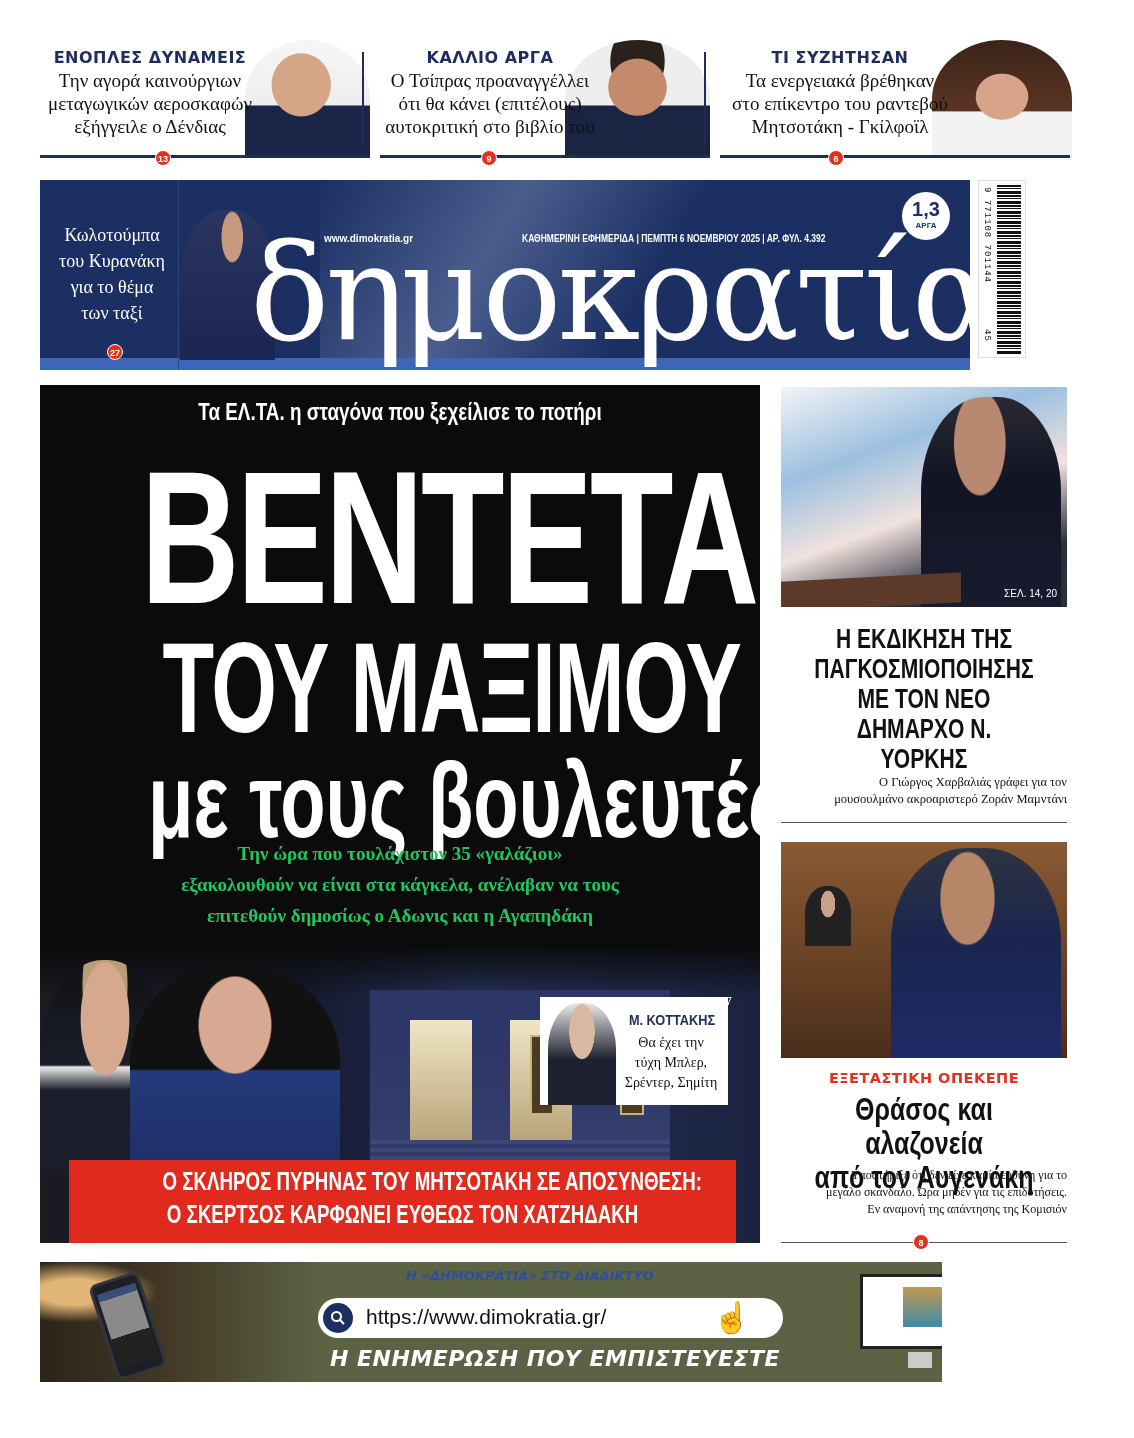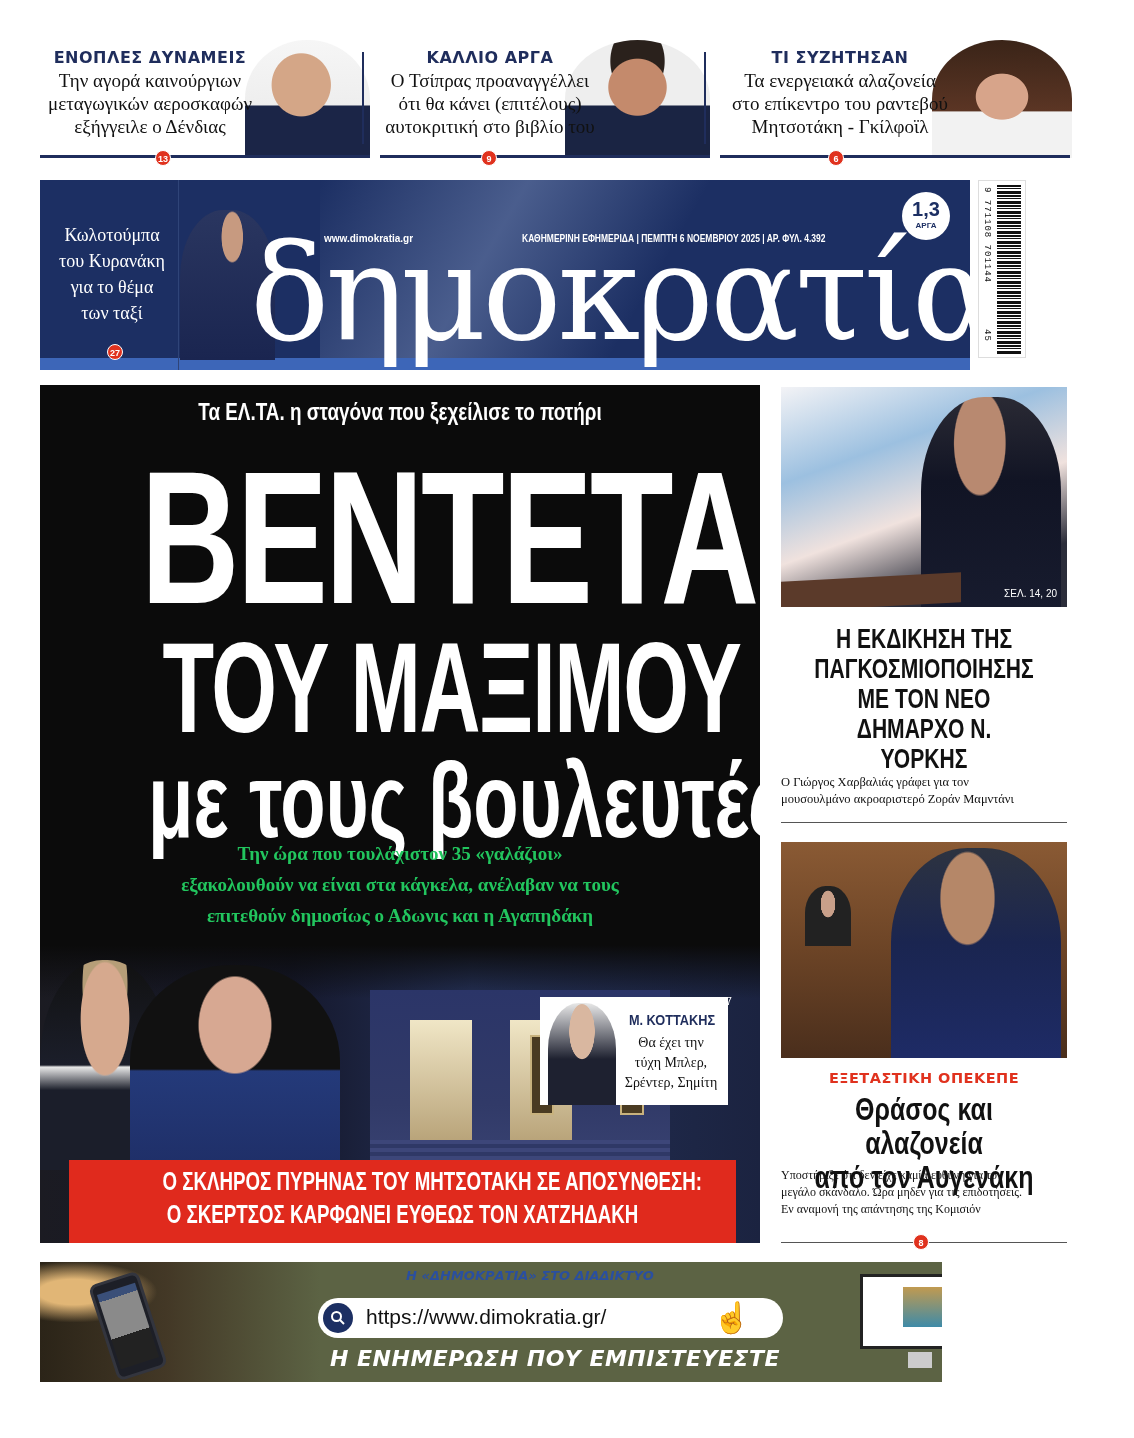--- a/index.html
+++ b/index.html
@@ -60,21 +60,21 @@
   .redbar { position: absolute; left: 29px; top: 775px; width: 667px; height: 86px; background: #e02a1d; }
   .redbar .l { position: absolute; left: 0; width: 667px; text-align: center; color: #fff; font-family: "Liberation Sans", sans-serif; font-weight: bold; font-size: 26px; line-height: 34px; white-space: nowrap; transform: scaleX(0.72); }
 
   
   .rc-photo1 { position: absolute; left: 781px; top: 387px; width: 286px; height: 220px; overflow: hidden;
     background: linear-gradient(160deg, #f3f3f6 0%, #9cc0e0 30%, #f0e2de 55%, #2b2d3a 80%); }
   .rc-photo1 .man { position: absolute; left: 140px; top: 10px; width: 140px; height: 210px; border-radius: 45% 45% 0 0; background: radial-gradient(ellipse at 42% 22%, #b88970 0 22%, transparent 23%), linear-gradient(180deg, #2a2a34 0%, #111424 40%, #171b2e 100%); }
   .rc-photo1 .pod { position: absolute; left: 0; top: 190px; width: 180px; height: 30px; background: #5b3a2a; transform: skewY(-3deg); }
   .rc-photo1 .sel1 { position: absolute; right: 10px; bottom: 8px; color: #fff; font-family: "Liberation Sans", sans-serif; font-size: 10px; }
   .rc-head { position: absolute; left: 781px; width: 286px; text-align: center; color: #111; font-family: "Liberation Sans", sans-serif; font-weight: bold; font-size: 27px; line-height: 30px; transform: scaleX(0.78); }
-  .rc-sub { position: absolute; left: 781px; width: 286px; text-align: left; font-size: 12.5px; line-height: 17px; color: #111; }
+  .rc-sub { position: absolute; left: 781px; width: 286px; text-align: right; font-size: 12.5px; line-height: 17px; color: #111; }
   .rc-rule { position: absolute; left: 781px; width: 286px; height: 1px; background: #555; }
   .rc-photo2 { position: absolute; left: 781px; top: 842px; width: 286px; height: 216px; overflow: hidden; background: linear-gradient(180deg, #8a5a34 0%, #6c4426 50%, #4a2e1c 100%); }
   .rc-photo2 .man2 { position: absolute; left: 110px; top: 6px; width: 170px; height: 210px; border-radius: 45% 45% 0 0; background: radial-gradient(ellipse at 45% 24%, #b58768 0 20%, transparent 21%), linear-gradient(180deg, #2d3340 0%, #1a2550 45%, #1e2b66 100%); }
   .rc-photo2 .woman { position: absolute; left: 24px; top: 44px; width: 46px; height: 60px; border-radius: 45% 45% 0 0; background: radial-gradient(ellipse at 50% 30%, #c9a08a 0 22%, transparent 23%), #222; }
   .rc-kicker { position: absolute; left: 781px; top: 1070px; width: 286px; text-align: center; color: #e0321e; font-family: "DejaVu Sans", sans-serif; font-weight: bold; font-size: 14.5px; letter-spacing: 0.5px; }
   .rc-head2 { position: absolute; left: 781px; top: 1092px; width: 286px; text-align: center; color: #111; font-family: "Liberation Sans", sans-serif; font-weight: bold; font-size: 32px; line-height: 34px; transform: scaleX(0.78); }
 
   
   .banner { position: absolute; left: 40px; top: 1262px; width: 902px; height: 120px; background: #5c6344; overflow: hidden; }
   .banner .hand { position: absolute; left: 0; top: 0; width: 280px; height: 120px; background: radial-gradient(ellipse at 12% 25%, #e1b676 0 10%, transparent 24%), linear-gradient(90deg, #2b2418 0%, #433826 45%, #5c6344 100%); }
@@ -126,21 +126,21 @@
     <div class="rule"></div>
     <div class="pg" style="left:101px;bottom:4px;">9</div>
   </div>
   <div class="vsep" style="left:664px;"></div>
 
   <div class="teaser" style="left:680px;width:380px;">
     <div class="pic" style="left:212px;width:140px;background:radial-gradient(ellipse at 50% 48%, #d7a48a 0 26%, transparent 27%), linear-gradient(180deg,#3a2418 0%, #5b3524 60%, #f2f2f2 61%);"></div>
     <div style="position:absolute;left:0;top:0;width:240px;">
       <div class="kicker">ΤΙ ΣΥΖΗΤΗΣΑΝ</div>
       <div class="txt">
-        <div>Τα ενεργειακά αλαζονεία</div>
+        <div>Τα ενεργειακά βρέθηκαν</div>
         <div>στο επίκεντρο του ραντεβού</div>
         <div>Μητσοτάκη - Γκίλφοϊλ</div>
       </div>
     </div>
     <div class="rule" style="right:30px;"></div>
     <div class="pg" style="left:108px;bottom:4px;">6</div>
   </div>
 </div>
 
 <div class="mast">

